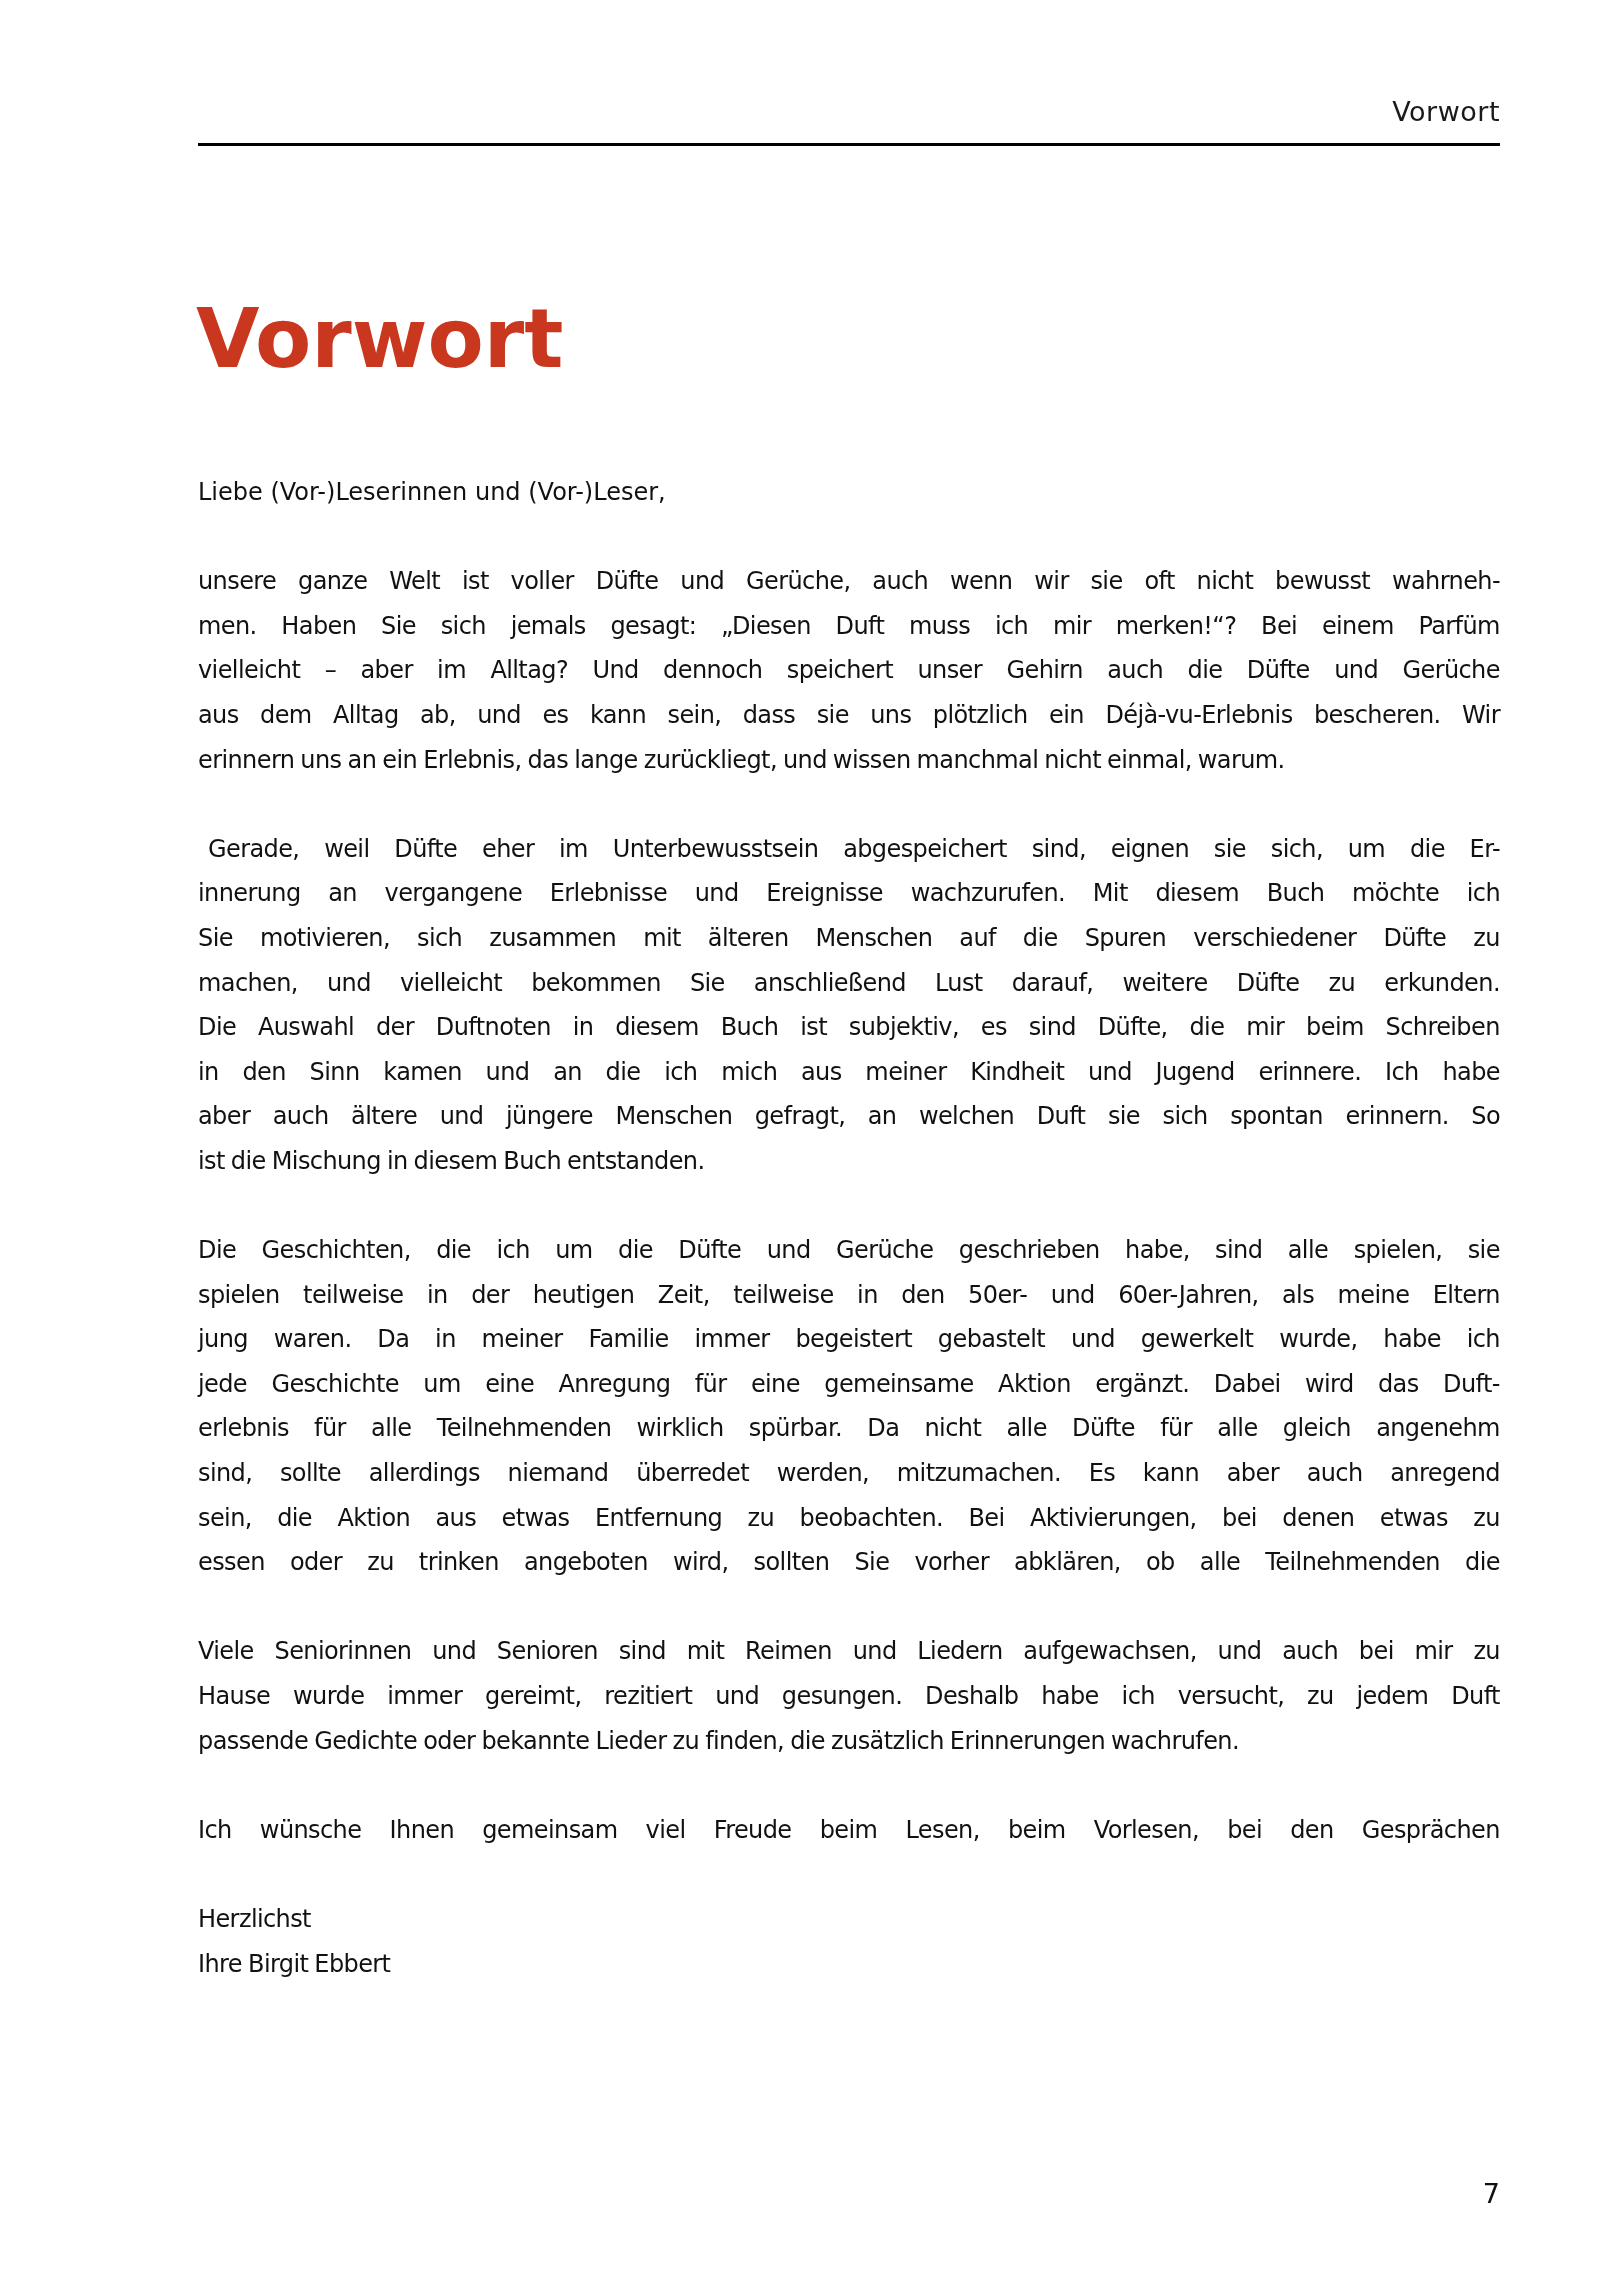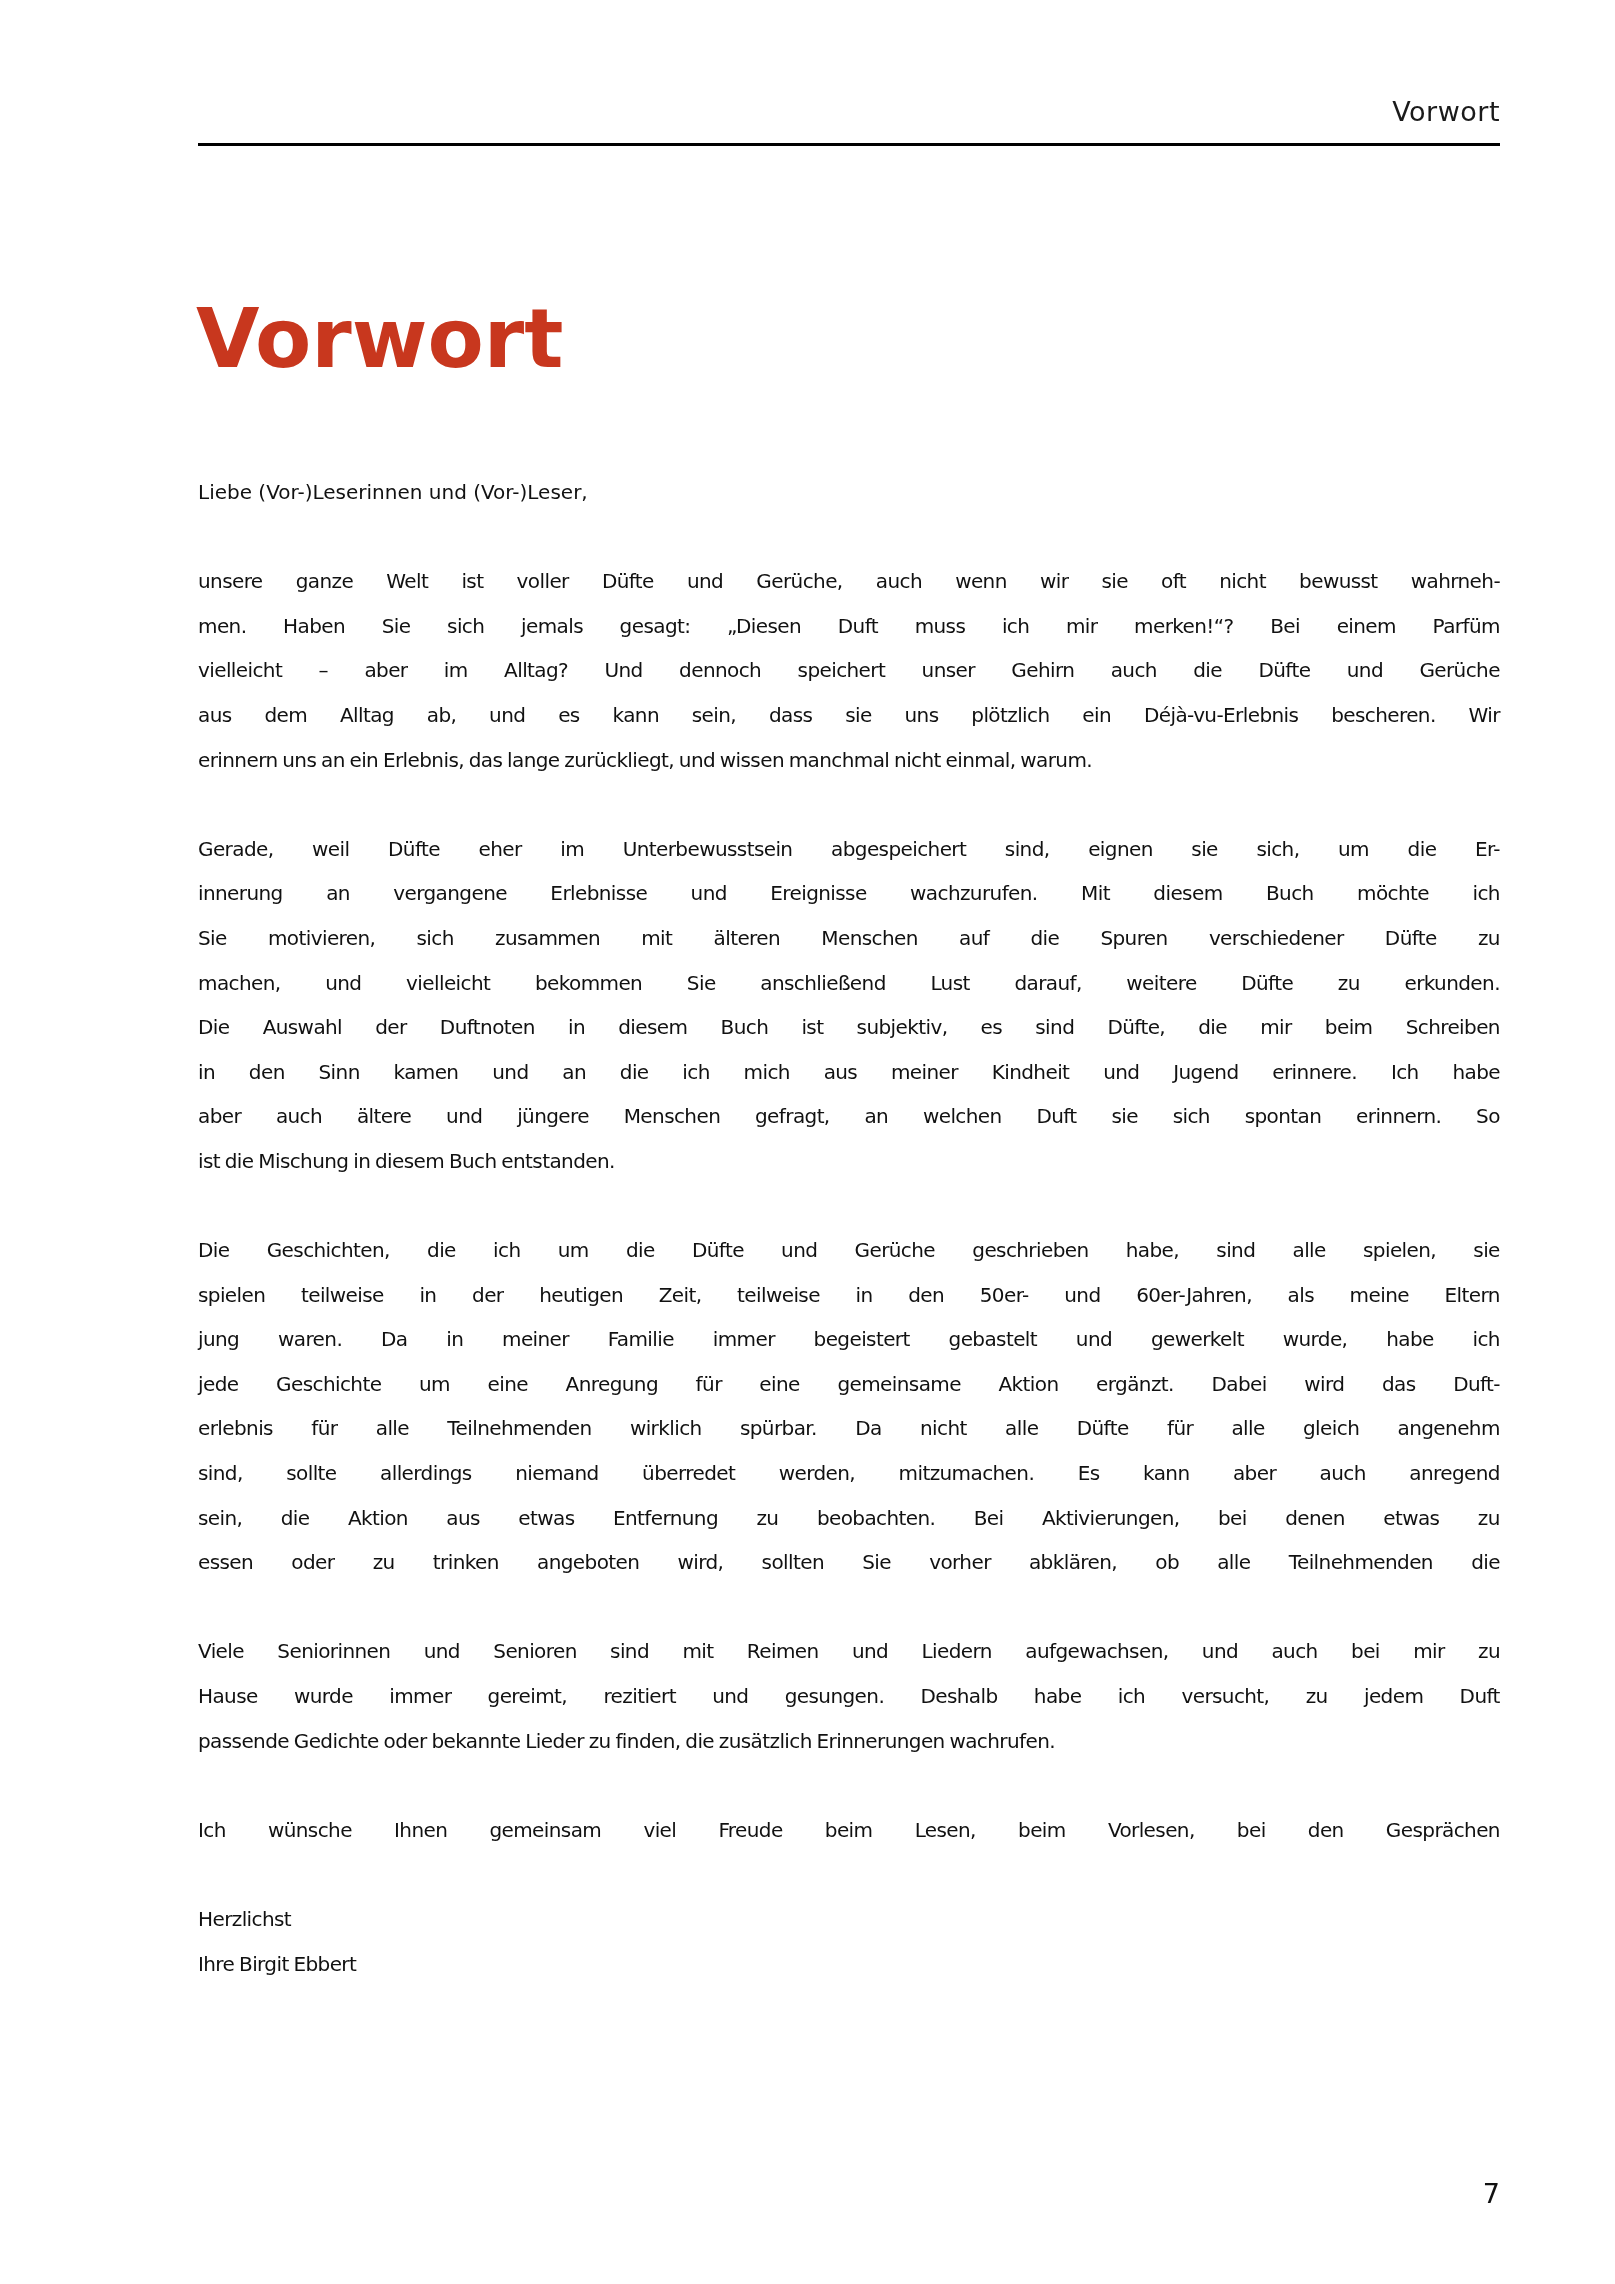--- a/index.html
+++ b/index.html
@@ -42,21 +42,21 @@
       color: #c8371e;
       letter-spacing: 0px;
       margin: 0;
       line-height: 1;
     }
     .body-text {
       position: absolute;
       left: 198px;
       top: 470px;
       width: 1302px;
-      font-size: 20px;
+      font-size: 24px;
       line-height: 44.6px;
     }
     .para {
       margin: 0 0 44.6px 0;
     }
     .line {
       display: block;
       text-align: justify;
       text-align-last: justify;
       white-space: nowrap;
@@ -165,21 +165,21 @@
           <span>uns</span>
           <span>plötzlich</span>
           <span>ein</span>
           <span>Déjà-vu-Erlebnis</span>
           <span>bescheren.</span>
           <span>Wir</span>
         </span>
         <span class="line last" style="letter-spacing: -0.6px;">erinnern uns an ein Erlebnis, das lange zurückliegt, und wissen manchmal nicht einmal, warum.</span>
       </p>
       <p class="para">
-        <span class="line line-justify" style="letter-spacing: -0.6px;">
+        <span class="line line-justify" style="letter-spacing: -0.6px; margin-left: 10px;">
           <span>Gerade,</span>
           <span>weil</span>
           <span>Düfte</span>
           <span>eher</span>
           <span>im</span>
           <span>Unterbewusstsein</span>
           <span>abgespeichert</span>
           <span>sind,</span>
           <span>eignen</span>
           <span>sie</span>

